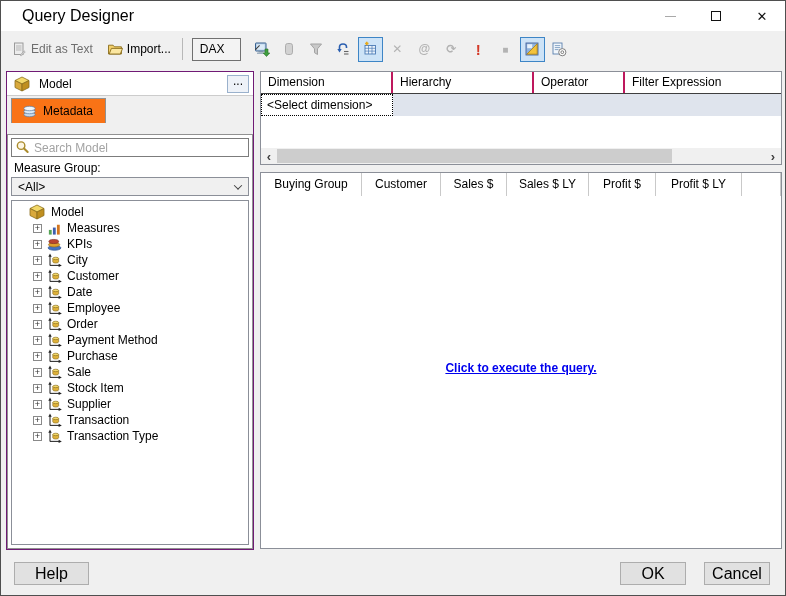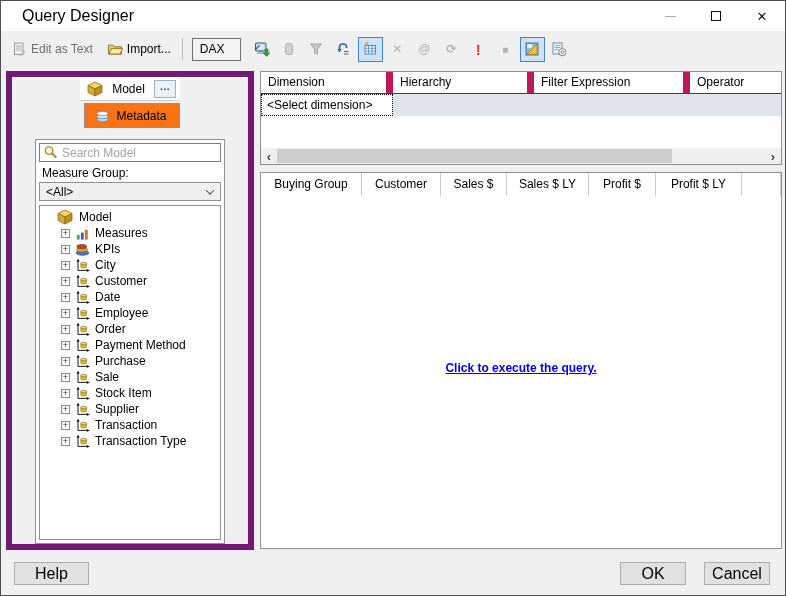--- a/index.html
+++ b/index.html
@@ -57,22 +57,22 @@
   .tbtn.toggled { background:#cde3f7; border-color:#3d85c6; }
   .glyph { font-weight: bold; }
   .glyph.dis { color:#b3b3b3; }
   .glyph.red { color:#d43b29; font-size:15px; }
   .glyph.sq { font-size:10px; }
   .i16 { width:16px; height:16px; }
   .i15 { width:15px; height:15px; }
   
   .left-panel {
     position:absolute; left:5px; top:70px; width:248px; height:479px;
-    border:6px solid #701a75; background:#f0f0f0;
-    display:flex; flex-direction:column;align-items:center;
+    border:1px solid #701a75; background:#f0f0f0;
+    display:flex; flex-direction:column;
   }
   .model-header {
     height:24px; background:#fff; border-bottom:1px solid #cccccc;
     display:flex; align-items:center; gap:9px; padding:0 4px 0 7px;
   }
   .model-header .mh-title { flex:1; }
   .more-btn {
     width:22px; height:18px; border:1px solid #9ab1cc; background:#eef2f8;
     display:flex; align-items:center; justify-content:center;
     line-height:8px; padding-bottom:5px;
@@ -115,21 +115,21 @@
     font-size:9px; line-height:9px; color:#333; flex:0 0 auto;
   }
   .tree-label { white-space:nowrap; }
   
   .filter-panel {
     position:absolute; left:259px; top:70px; width:522px; height:94px;
     border:1px solid #8b8f98; background:#fff;
   }
   .fg-header { display:flex; height:22px; border-bottom:1px solid #3f3f3f; }
   .fg-header .hcell {
-    padding-left:7px; line-height:21px; border-right:7px solid #be185d; overflow:hidden;
+    padding-left:7px; line-height:21px; border-right:2px solid #be185d; overflow:hidden;
   }
   .fg-header .hcell:last-child { border-right:none; }
   .fc-dim { width:132px; } .fc-hier { width:141px; } .fc-op { width:91px; } .fc-expr { flex:1; }
   .fg-row { display:flex; height:22px; background:#dfe4ed; }
   .fg-cell-sel {
     width:132px; background:#fff; border:1px dotted #000;
     display:flex; align-items:center; padding-left:5px;
   }
   .fg-scrollbar {
     position:absolute; left:0; right:0; bottom:0; height:16px; background:#f0f0f0;
@@ -478,22 +478,22 @@
           <span class="tree-label">Transaction Type</span>
         </div>
       </div>
     </div>
   </div>
 
   <div class="filter-panel">
     <div class="fg-header">
       <div class="hcell fc-dim">Dimension</div>
       <div class="hcell fc-hier">Hierarchy</div>
+      <div class="hcell fc-op">Operator</div>
       <div class="hcell fc-expr">Filter Expression</div>
-      <div class="hcell fc-op">Operator</div>
     </div>
     <div class="fg-row">
       <div class="fg-cell-sel">&lt;Select dimension&gt;</div>
     </div>
     <div class="fg-scrollbar">
       <div class="sb-arrow">‹</div>
       <div class="sb-track">
         <div class="sb-thumb"></div>
       </div>
       <div class="sb-arrow">›</div>

